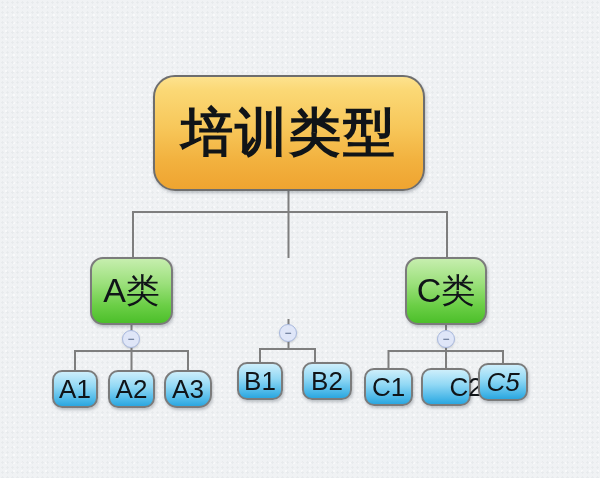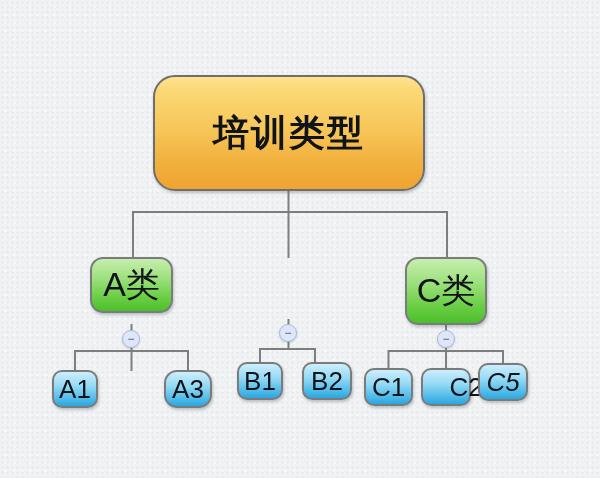--- a/index.html
+++ b/index.html
@@ -22,28 +22,28 @@
     display:flex;align-items:center;justify-content:center;
     color:#101418;
     border:2px solid #7b7b7b;
     box-shadow:1px 2px 3px rgba(90,98,108,0.35);
     cursor:default;white-space:nowrap;
   }
   .root{
     left:153px;top:75px;width:272px;height:116px;
     border-radius:22px;border:2.5px solid #6e6e6e;
     background:linear-gradient(180deg,#fde28e 0%,#fbd875 12%,#f7c75a 45%,#f2b13e 75%,#efa430 100%);
-    font-size:36px;font-weight:bold;letter-spacing:2px;
+    font-size:52px;font-weight:bold;letter-spacing:2px;
   }
   .branch{
     border-radius:13px;
     background:linear-gradient(180deg,#c6eeae 0%,#9ce07c 38%,#6ccf47 72%,#4cbf2a 100%);
     font-size:34px;
   }
-  .branch-a{left:90px;top:257px;width:83px;height:56px;}
+  .branch-a{left:90px;top:257px;width:83px;height:68px;}
   .branch-b{left:248px;top:257px;width:80px;height:63px;font-size:29px;}
   .branch-c{left:405px;top:257px;width:82px;height:68px;}
   .leaf{
     border-radius:10px;
     background:linear-gradient(180deg,#cdeefb 0%,#93d9f5 42%,#45b5e7 85%,#2ba6df 100%);
     font-size:26px;
   }
   .leaf-a1{left:52px;top:370px;width:46px;height:38px;}
   .leaf-a2{left:108px;top:370px;width:47px;height:38px;}
   .leaf-a3{left:164px;top:370px;width:48px;height:38px;border-radius:13px;}
@@ -114,20 +114,23 @@
   <div class="collapse collapse-b">
     <span>−</span>
   </div>
   <div class="collapse collapse-c">
     <span>−</span>
   </div>
 
   <div class="node leaf leaf-a1">
     <span>A1</span>
   </div>
+  <div class="node leaf leaf-a2">
+    <span>A2</span>
+  </div>
   <div class="node leaf leaf-a3">
     <span>A3</span>
   </div>
   <div class="node leaf leaf-b1">
     <span>B1</span>
   </div>
   <div class="node leaf leaf-b2">
     <span>B2</span>
   </div>
   <div class="node leaf leaf-c1">

